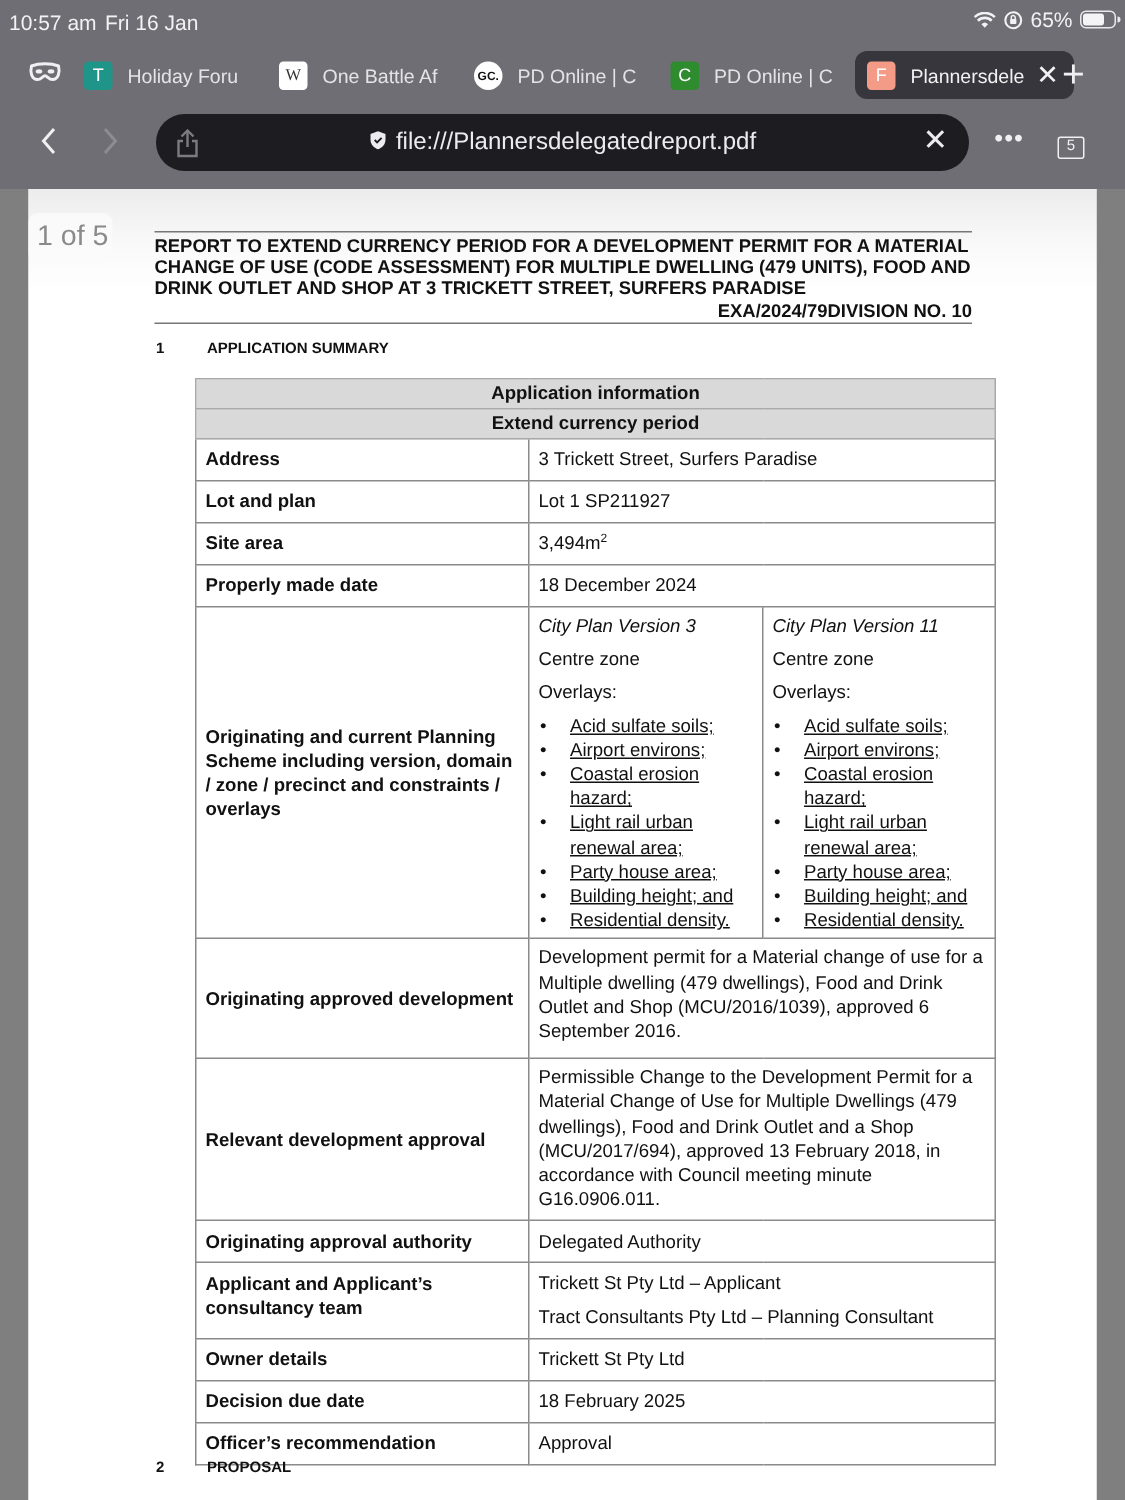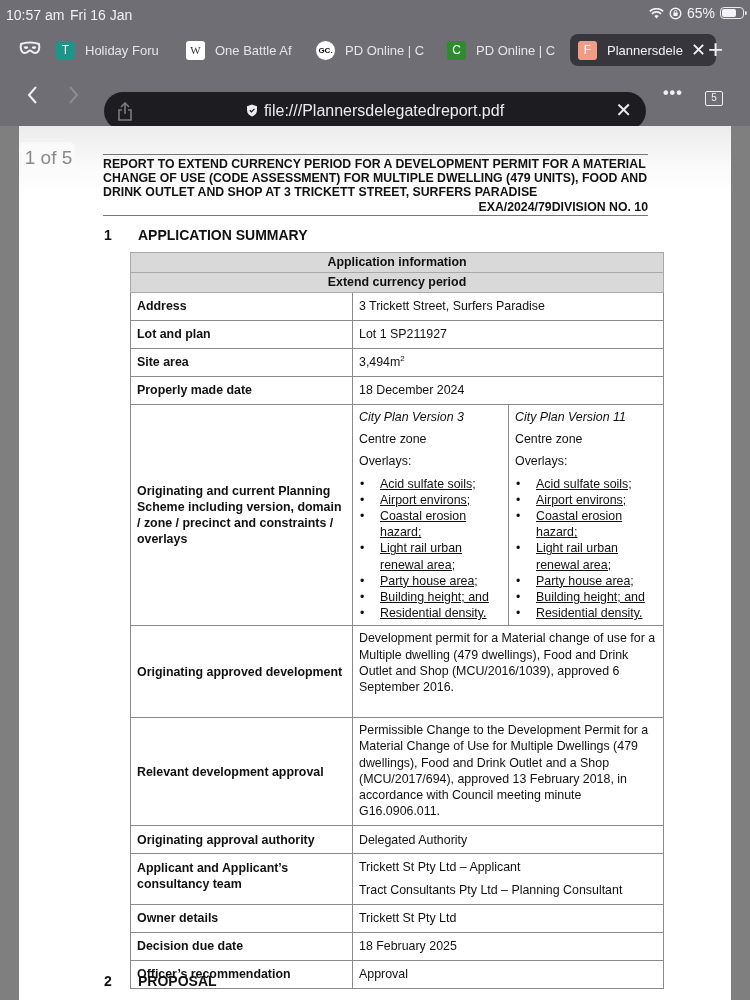--- a/index.html
+++ b/index.html
@@ -20,37 +20,37 @@
   .private-icon { position: absolute; left: 18px; top: 9px; width: 24px; height: 20px; color: #f0f0f2; }
   .tab { position: absolute; top: 4px; height: 32px; display: flex; align-items: center; color: #e4e4e8; font-size: 13px; }
   .tab .favicon { width: 19px; height: 19px; border-radius: 3px; display: flex; align-items: center; justify-content: center; font-size: 12px; margin-right: 10px; color: #fff; }
   .tab.active { background: #37363c; border-radius: 8px; padding: 0 10px 0 8px; color: #f2f2f4; }
   .tab .tab-close { margin-left: 8px; font-size: 18px; color: #f2f2f4; line-height: 1; }
   .new-tab { position: absolute; left: 708px; top: 6px; font-size: 26px; color: #f0f0f2; line-height: 1; font-weight: 300; }
 
   .toolbar { position: absolute; left: 0; top: 70px; width: 750px; height: 56px; }
   .nav-back { position: absolute; left: 26px; top: 13px; font-size: 24px; color: #f0f0f2; }
   .nav-fwd { position: absolute; left: 68px; top: 13px; font-size: 24px; color: #8d8c92; }
-  .url-bar { position: absolute; left: 104px; top: 22px; width: 542px; height: 38px; border-radius: 20px; background: #1d1c21; color: #ececf0; }
+  .url-bar { position: absolute; left: 104px; top: 6px; width: 542px; height: 38px; border-radius: 20px; background: #1d1c21; color: #ececf0; }
   .share-icon { position: absolute; left: 12px; top: 10px; width: 18px; height: 20px; color: #7c7b82; }
   .url-content { position: absolute; left: 0; right: 0; top: 10px; text-align: center; font-size: 16px; }
   .url-content .shield { display: inline-block; width: 12px; height: 13px; margin-right: 6px; vertical-align: -1px; }
   .url-clear { position: absolute; right: 14px; top: 8px; font-size: 20px; color: #ececf0; line-height: 1; }
   .more-button { position: absolute; left: 663px; top: 14px; font-size: 16px; color: #f0f0f2; letter-spacing: 1px; font-weight: bold; }
   .tabs-count { position: absolute; left: 705px; top: 21px; width: 18px; height: 15px; border: 1.5px solid #f0f0f2; border-radius: 2px; color: #f0f0f2; font-size: 10px; text-align: center; line-height: 12px; }
 
   
   .page { position: absolute; left: 19px; top: 126px; width: 712px; height: 874px; background: #ffffff;
           background-image: linear-gradient(to bottom, #ececec 0px, #fafafa 40px, #ffffff 70px); }
   .page-indicator { position: absolute; left: 0; top: 16px; width: 56px; height: 32px; background: rgba(250,250,250,0.85); border-radius: 6px; color: #8a8a8a; font-size: 19px; line-height: 32px; text-align: center; padding-left: 3px; }
 
   .doc-header { position: absolute; left: 84px; top: 28px; width: 545px; border-top: 1.5px solid #777; border-bottom: 1.5px solid #777; padding: 2px 0 1px 0; font-size: 12.3px; font-weight: bold; color: #111; line-height: 14.2px; }
   .doc-header .ref-line { display: flex; justify-content: flex-end; }
 
-  .section-heading { position: absolute; left: 85px; font-size: 14px; font-weight: bold; color: #111; }
+  .section-heading { position: absolute; left: 85px; font-size: 10px; font-weight: bold; color: #111; }
   .section-heading .num { display: inline-block; width: 34px; }
 
   table.info { position: absolute; left: 89px; top: 126px; width: 534px; border-collapse: collapse; font-size: 12.4px; color: #111; margin-left: 22px; }
   table.info td { border: 1.5px solid #8a8a8a; vertical-align: middle; padding: 0 6px; line-height: 16.2px; }
   table.info td.head { background: #d9d9d9; text-align: center; font-weight: bold; height: 20px; border-color: #a9a9a9; }
   table.info td.label { font-weight: bold; width: 222px; }
   table.info tr.single td { height: 28px; }
   .scheme-col { vertical-align: top !important; padding: 4px 6px 4px 6px !important; }
   .scheme-col .ver { font-style: italic; margin-bottom: 6px; }
   .scheme-col .zone { margin-bottom: 6px; }
@@ -214,21 +214,21 @@
           <li>Coastal erosion hazard;</li>
           <li>Light rail urban renewal area;</li>
           <li>Party house area;</li>
           <li>Building height; and</li>
           <li>Residential density.</li>
         </ul>
       </td>
     </tr>
     <tr>
       <td class="label">Originating approved development</td>
-      <td colspan="2" style="padding:4px 6px 22px 6px;">Development permit for a Material change of use for a Multiple dwelling (479 dwellings), Food and Drink Outlet and Shop (MCU/2016/1039), approved 6 September 2016.</td>
+      <td colspan="2" style="padding:4px 6px 10px 6px;">Development permit for a Material change of use for a Multiple dwelling (479 dwellings), Food and Drink Outlet and Shop (MCU/2016/1039), approved 6 September 2016.</td>
     </tr>
     <tr>
       <td class="label">Relevant development approval</td>
       <td colspan="2" style="padding:4px 6px 6px 6px;">Permissible Change to the Development Permit for a Material Change of Use for Multiple Dwellings (479 dwellings), Food and Drink Outlet and a Shop (MCU/2017/694), approved 13 February 2018, in accordance with Council meeting minute G16.0906.011.</td>
     </tr>
     <tr class="single">
       <td class="label">Originating approval authority</td>
       <td colspan="2">Delegated Authority</td>
     </tr>
     <tr>

